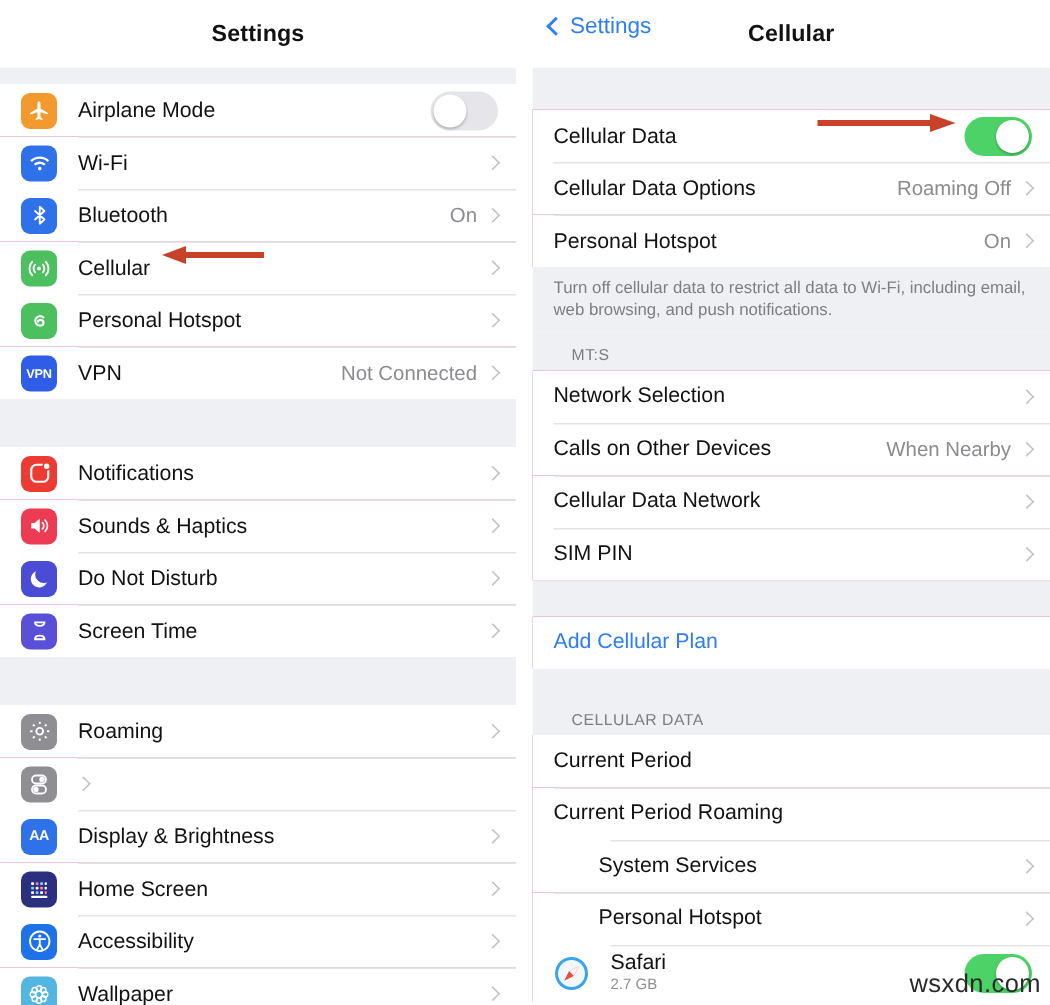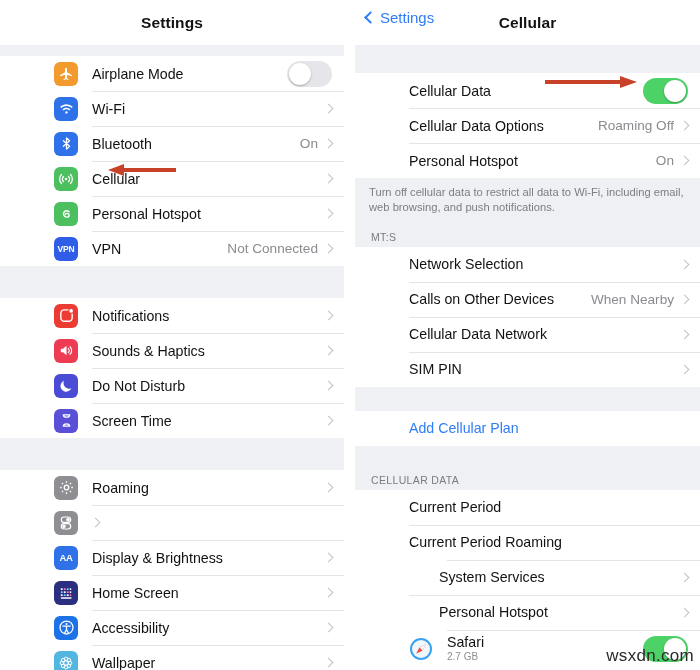--- a/index.html
+++ b/index.html
@@ -26,21 +26,21 @@
     position:absolute; left:11px; top:0; height:35px;
     display:flex; align-items:center; gap:3px;
     color:#2e7df6; font-size:15px; cursor:pointer;
   }
   .chev-back{ display:inline-block; width:9px; height:9px;
     border-left:2.1px solid #2e7df6; border-bottom:2.1px solid #2e7df6;
     transform:rotate(45deg); margin-right:2px; }
 
   
   .gap{ background:#eef0f3; }
-  .group{ background:#be185d;margin-left:40px; }
+  .group{ background:#be185d; }
   .row{
     position:relative; display:flex; align-items:center;
     height:35px; padding-left:14px; padding-right:12px; background:#fff;
     cursor:pointer;
   }
   .row + .row::before{
     content:""; position:absolute; left:52px; right:0; top:0; height:1px;
     background:#e4e4e6;
   }
   .row.noicon + .row.noicon::before{ left:14px; }
@@ -57,21 +57,21 @@
   .chev{
     width:7px; height:7px; flex:0 0 7px;
     border-top:1.6px solid #c2c2c6; border-right:1.6px solid #c2c2c6;
     transform:rotate(45deg);
   }
   .row.indent{ padding-left:44px; }
   .row.indent .label{ font-size:14.2px; }
 
   
   .sec-head{
-    background:#eef0f3; padding:4px 16px 4px;
+    background:#eef0f3; padding:4px 26px 4px;
     font-size:10.5px; color:#7b7b80; letter-spacing:.35px;
     display:flex; align-items:flex-end;
   }
   .footnote{
     background:#eef0f3; padding:7px 14px 6px;
     font-size:11.2px; line-height:1.32; color:#7d7d83;
   }
   .link-row .label{ color:#2e7df6; }
 
   

